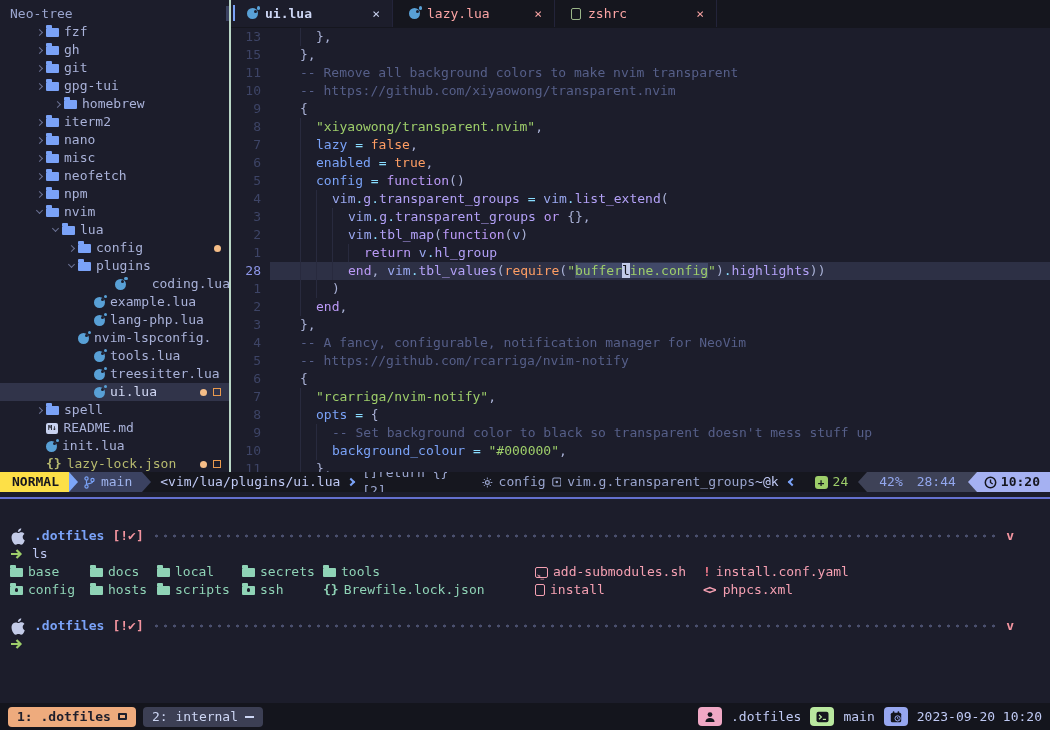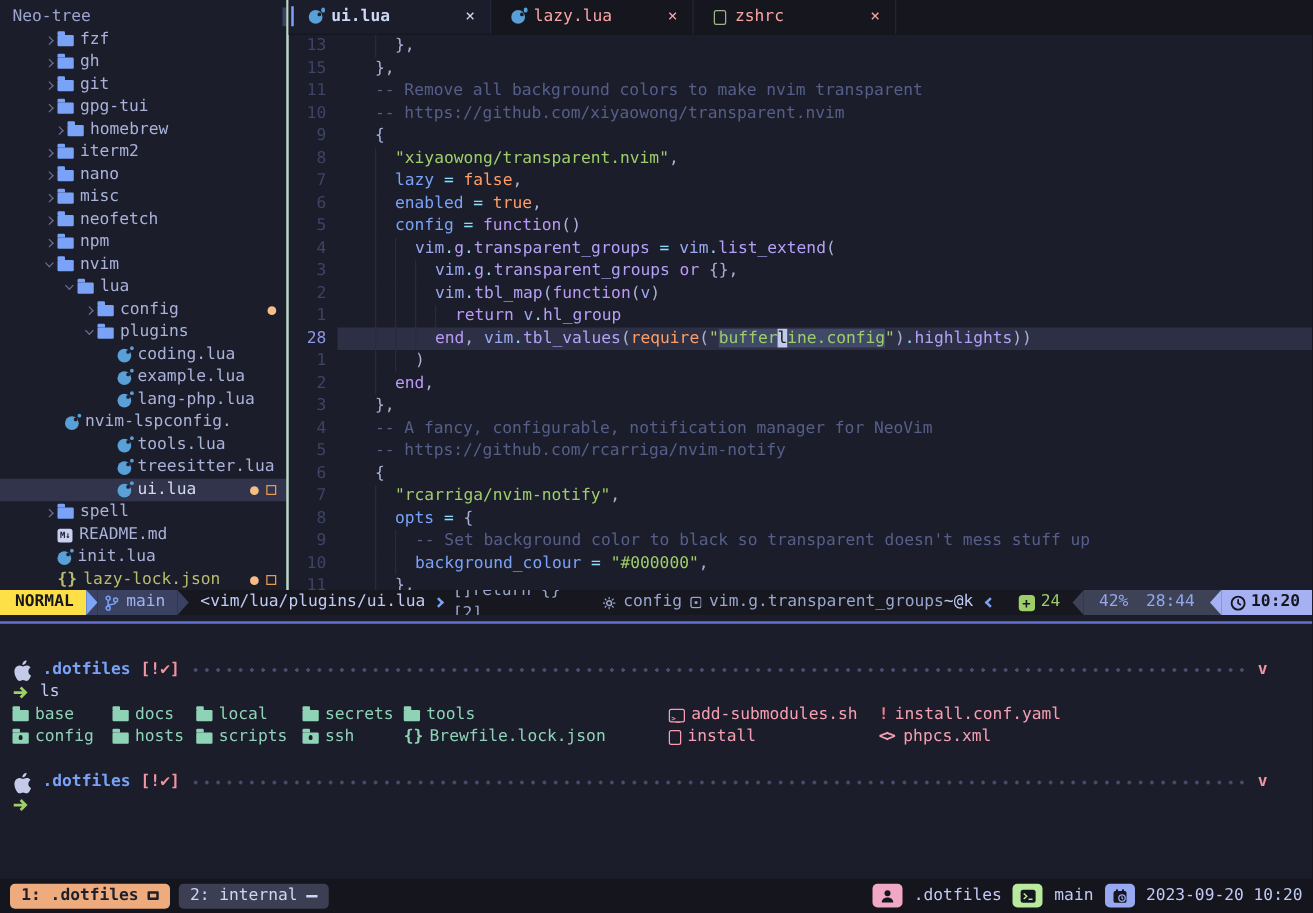--- a/index.html
+++ b/index.html
@@ -136,21 +136,21 @@
           <span class="ifold" style="color: rgb(122, 162, 247);"></span>
           <span class="nt-label">git</span>
         </div>
         <div class="nt-row" style="padding-left: 32px;">
           <span class="chv-box">
             <span class="chv r"></span>
           </span>
           <span class="ifold" style="color: rgb(122, 162, 247);"></span>
           <span class="nt-label">gpg-tui</span>
         </div>
-        <div class="nt-row" style="padding-left: 40px;">
+        <div class="nt-row" style="padding-left: 50px;">
           <span class="chv-box">
             <span class="chv r"></span>
           </span>
           <span class="ifold" style="color: rgb(122, 162, 247);"></span>
           <span class="nt-label">homebrew</span>
         </div>
         <div class="nt-row" style="padding-left: 32px;">
           <span class="chv-box">
             <span class="chv r"></span>
           </span>
@@ -209,36 +209,36 @@
             <span class="dotb"></span>
           </span>
         </div>
         <div class="nt-row" style="padding-left: 64px;">
           <span class="chv-box">
             <span class="chv d"></span>
           </span>
           <span class="ifold" style="color: rgb(122, 162, 247);"></span>
           <span class="nt-label">plugins</span>
         </div>
+        <div class="nt-row" style="padding-left: 80px; justify-content: space-between;">
+          <span class="chv-box"></span>
+          <span class="ilua"></span>
+          <span class="nt-label">coding.lua</span>
+        </div>
         <div class="nt-row" style="padding-left: 80px;">
           <span class="chv-box"></span>
           <span class="ilua"></span>
-          <span class="nt-label">coding.lua</span>
+          <span class="nt-label">example.lua</span>
         </div>
         <div class="nt-row" style="padding-left: 80px;">
           <span class="chv-box"></span>
           <span class="ilua"></span>
-          <span class="nt-label">example.lua</span>
-        </div>
-        <div class="nt-row" style="padding-left: 80px;">
-          <span class="chv-box"></span>
-          <span class="ilua"></span>
           <span class="nt-label">lang-php.lua</span>
         </div>
-        <div class="nt-row" style="padding-left: 38px;">
+        <div class="nt-row" style="padding-left: 64px;">
           <span class="chv-box"></span>
           <span class="ilua"></span>
           <span class="nt-label">nvim-lspconfig.</span>
         </div>
         <div class="nt-row" style="padding-left: 80px;">
           <span class="chv-box"></span>
           <span class="ilua"></span>
           <span class="nt-label">tools.lua</span>
         </div>
         <div class="nt-row" style="padding-left: 80px;">

